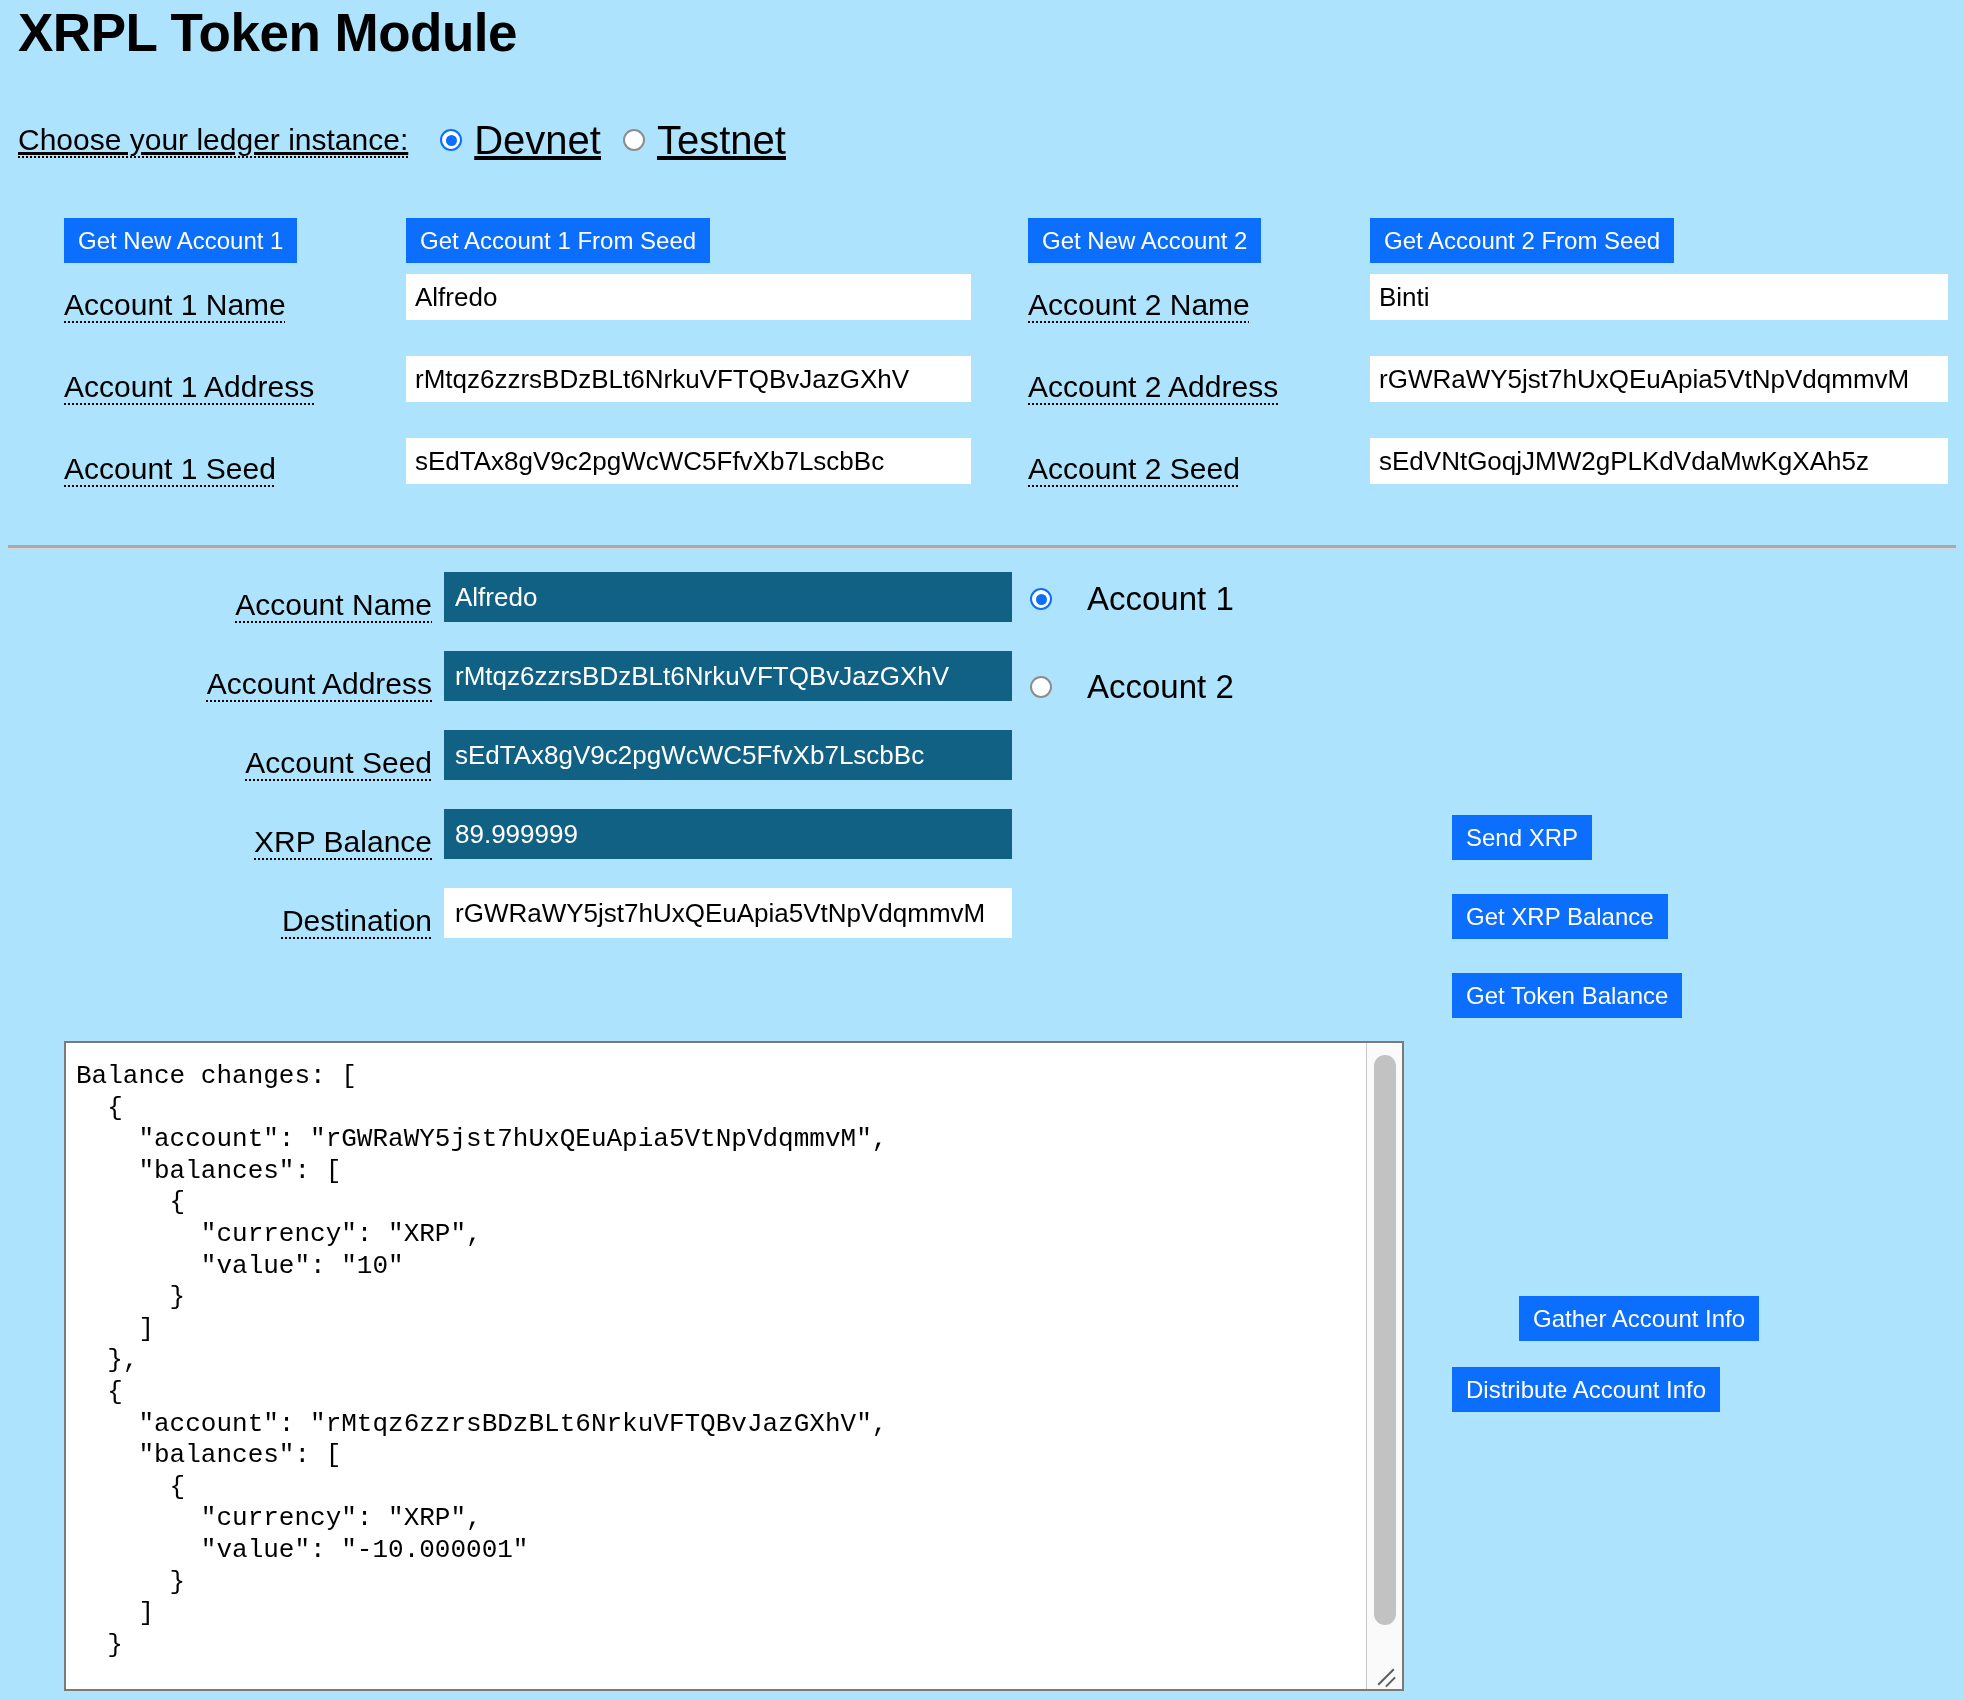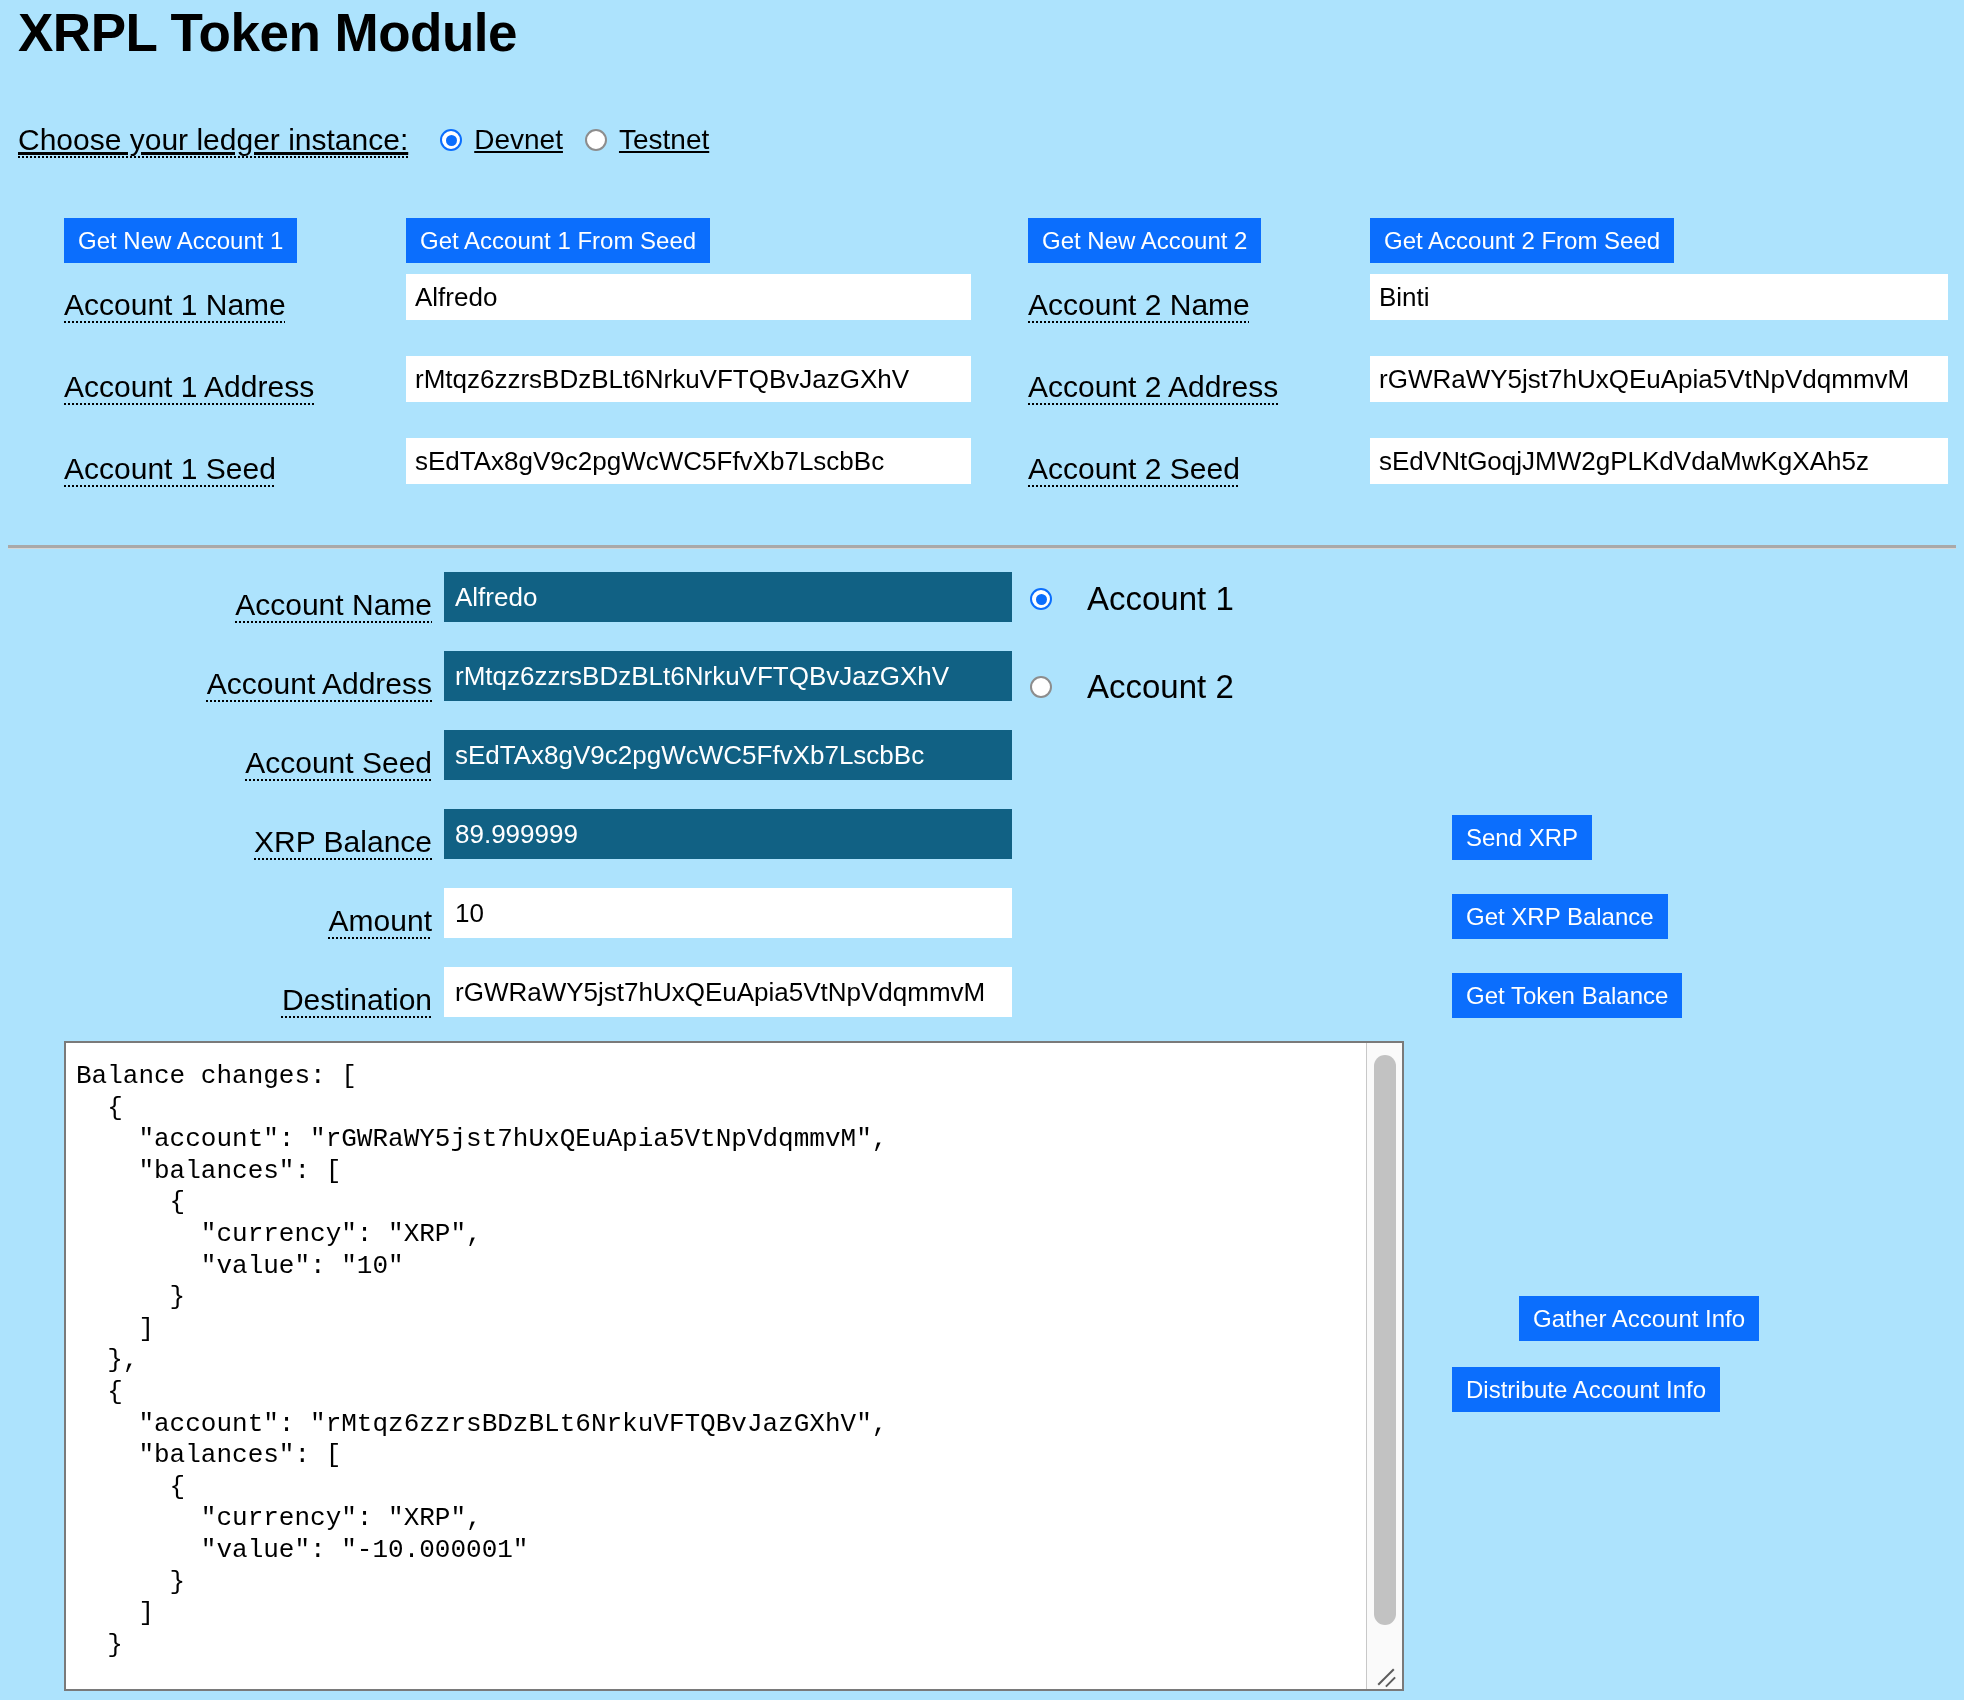--- a/index.html
+++ b/index.html
@@ -75,21 +75,21 @@
     left: 50%;
     top: 50%;
     width: 11px;
     height: 11px;
     margin-left: -5.5px;
     margin-top: -5.5px;
     border-radius: 50%;
     background: #0b6efd;
   }
   .radio-label {
-    font-size: 28px;
+    font-size: 40px;
     margin-left: 12px;
     white-space: nowrap;
   }
 
   
   .btn {
     background: #0b6efd;
     color: #ffffff;
     font-size: 24px;
     font-weight: normal;
@@ -343,24 +343,20 @@
   <div class="detail-row">
     <span class="detail-label">Account Seed</span>
     <input class="detail-input teal" type="text" value="sEdTAx8gV9c2pgWcWC5FfvXb7LscbBc" style="">
   </div>
 
   <div class="detail-row">
     <span class="detail-label">XRP Balance</span>
     <input class="detail-input teal" type="text" value="89.999999" style="">
   </div>
 
-  <div class="detail-row">
-    <span class="detail-label">Amount</span>
-    <input class="detail-input white" type="text" value="10" style="">
-  </div>
 
   <div class="detail-row">
     <span class="detail-label">Destination</span>
     <input class="detail-input white" type="text" value="rGWRaWY5jst7hUxQEuApia5VtNpVdqmmvM" style="">
   </div>
 
   <div class="acct-select">
     <div class="radio-item">
       <span class="radio checked"></span>
       <span class="radio-label">Account 1</span>

